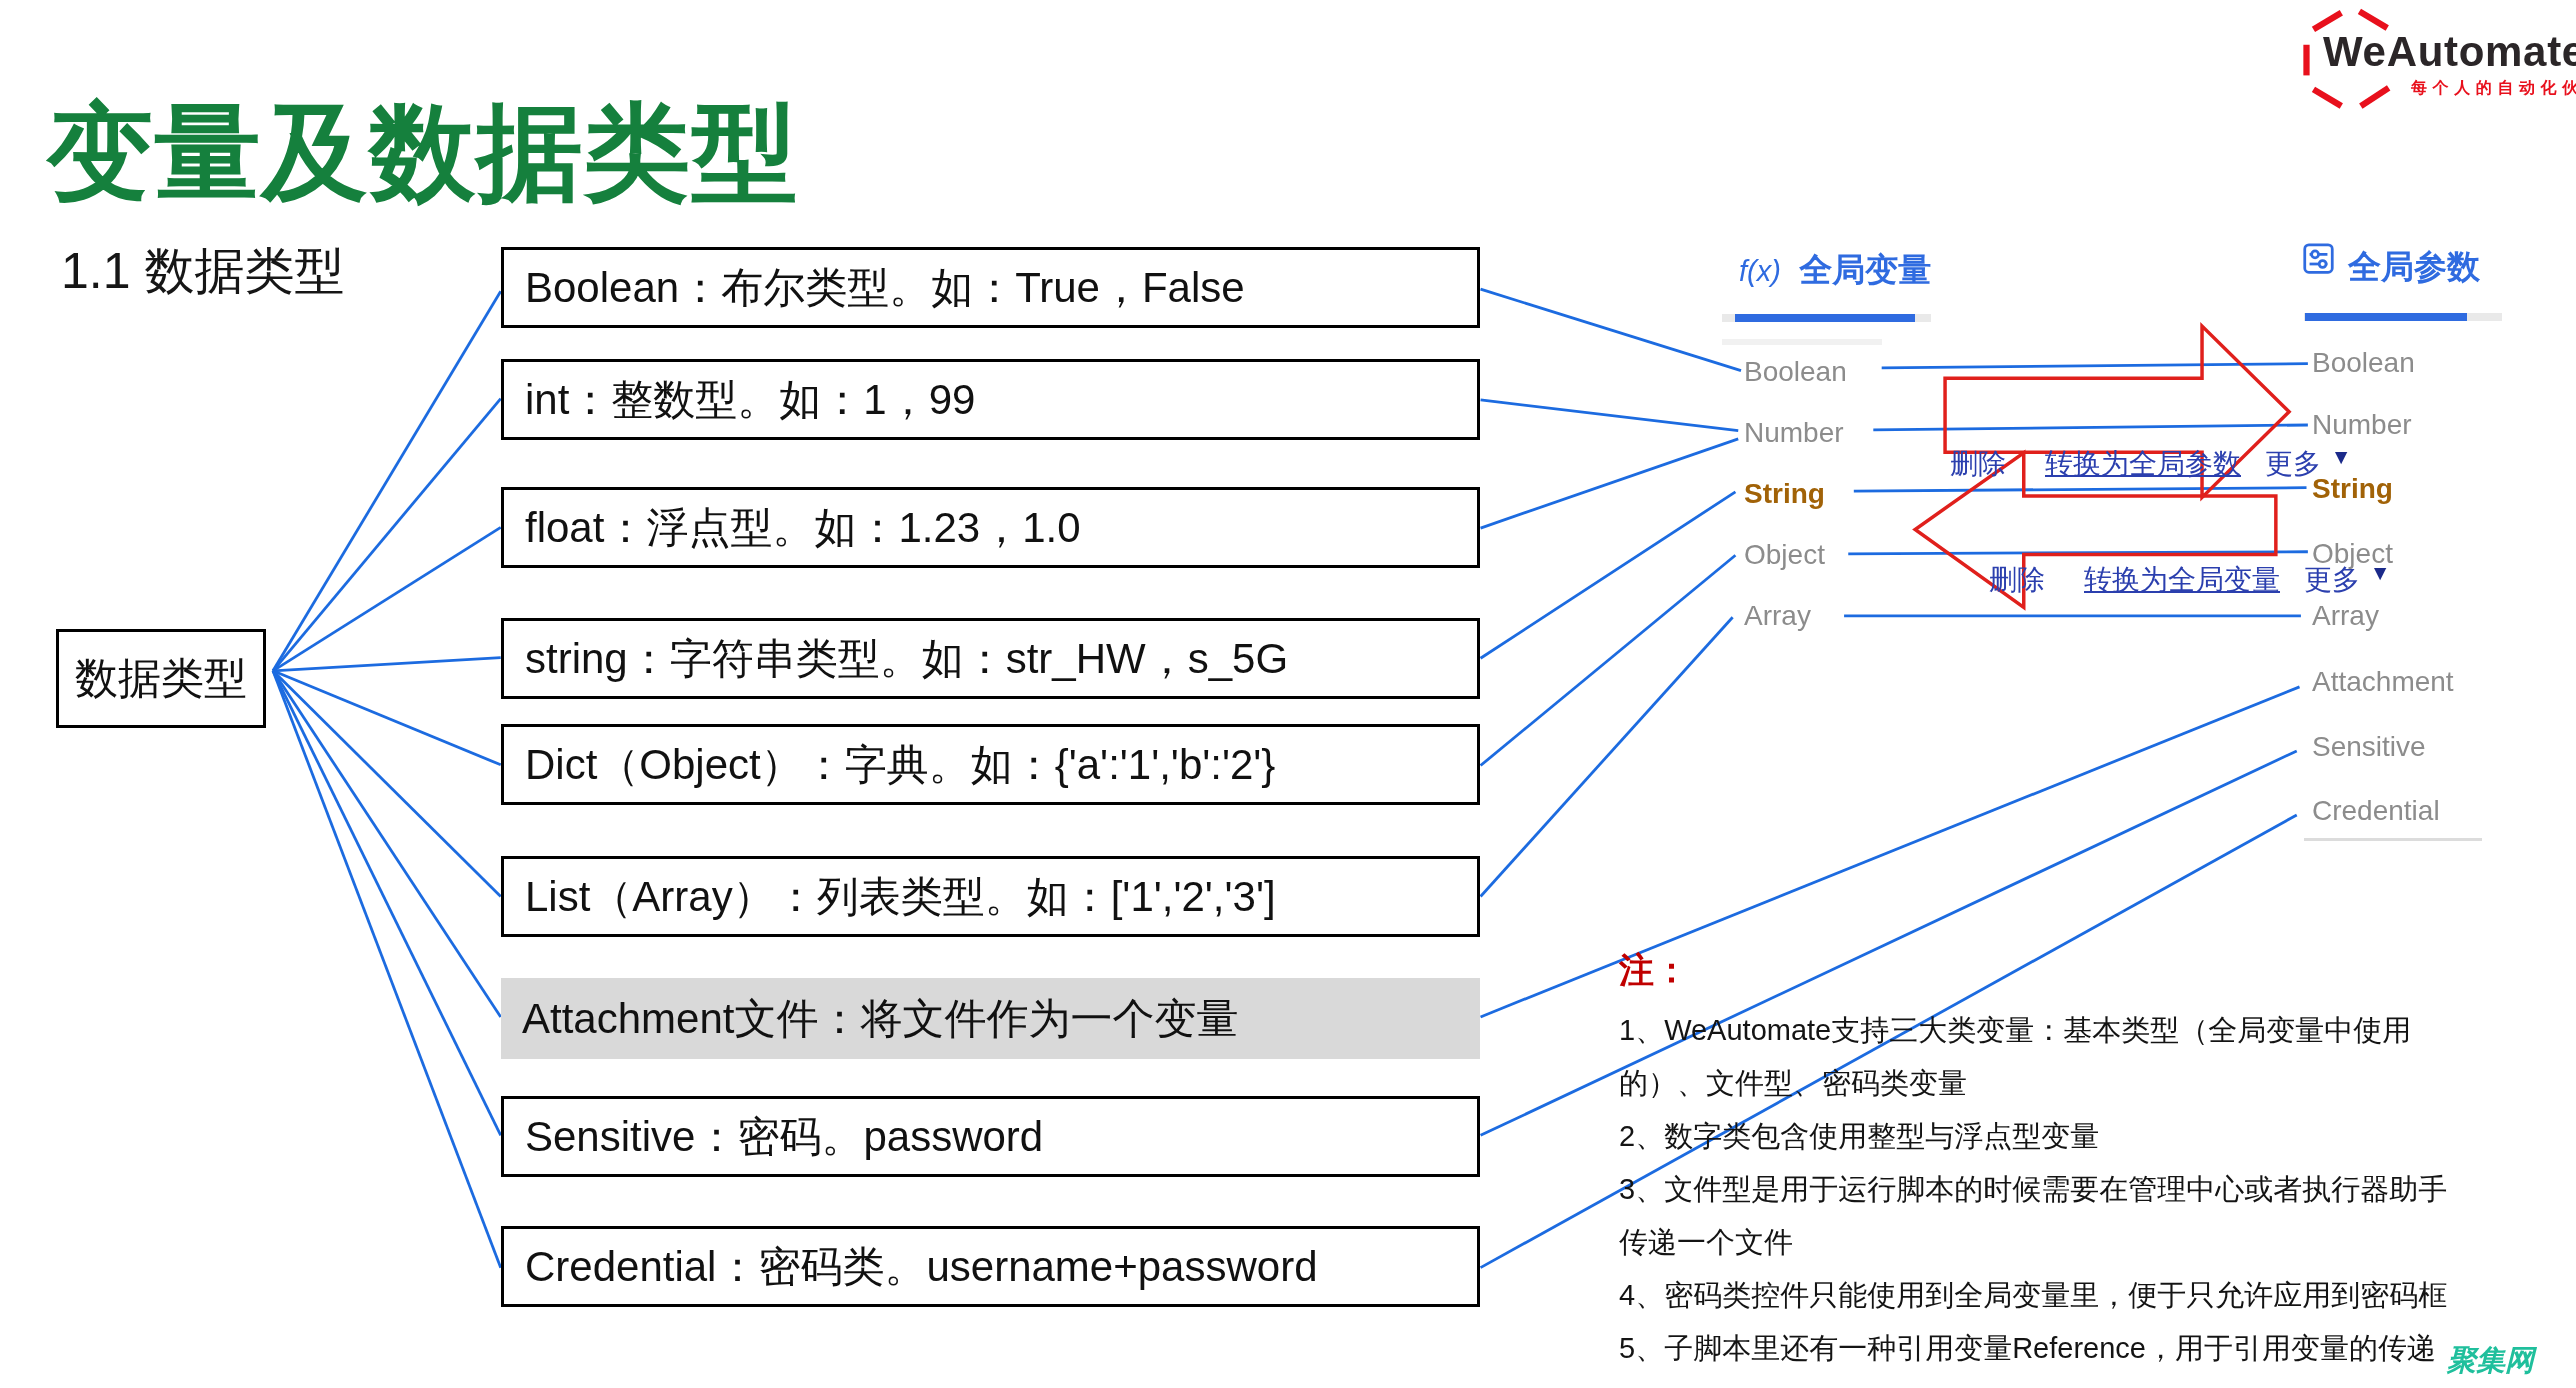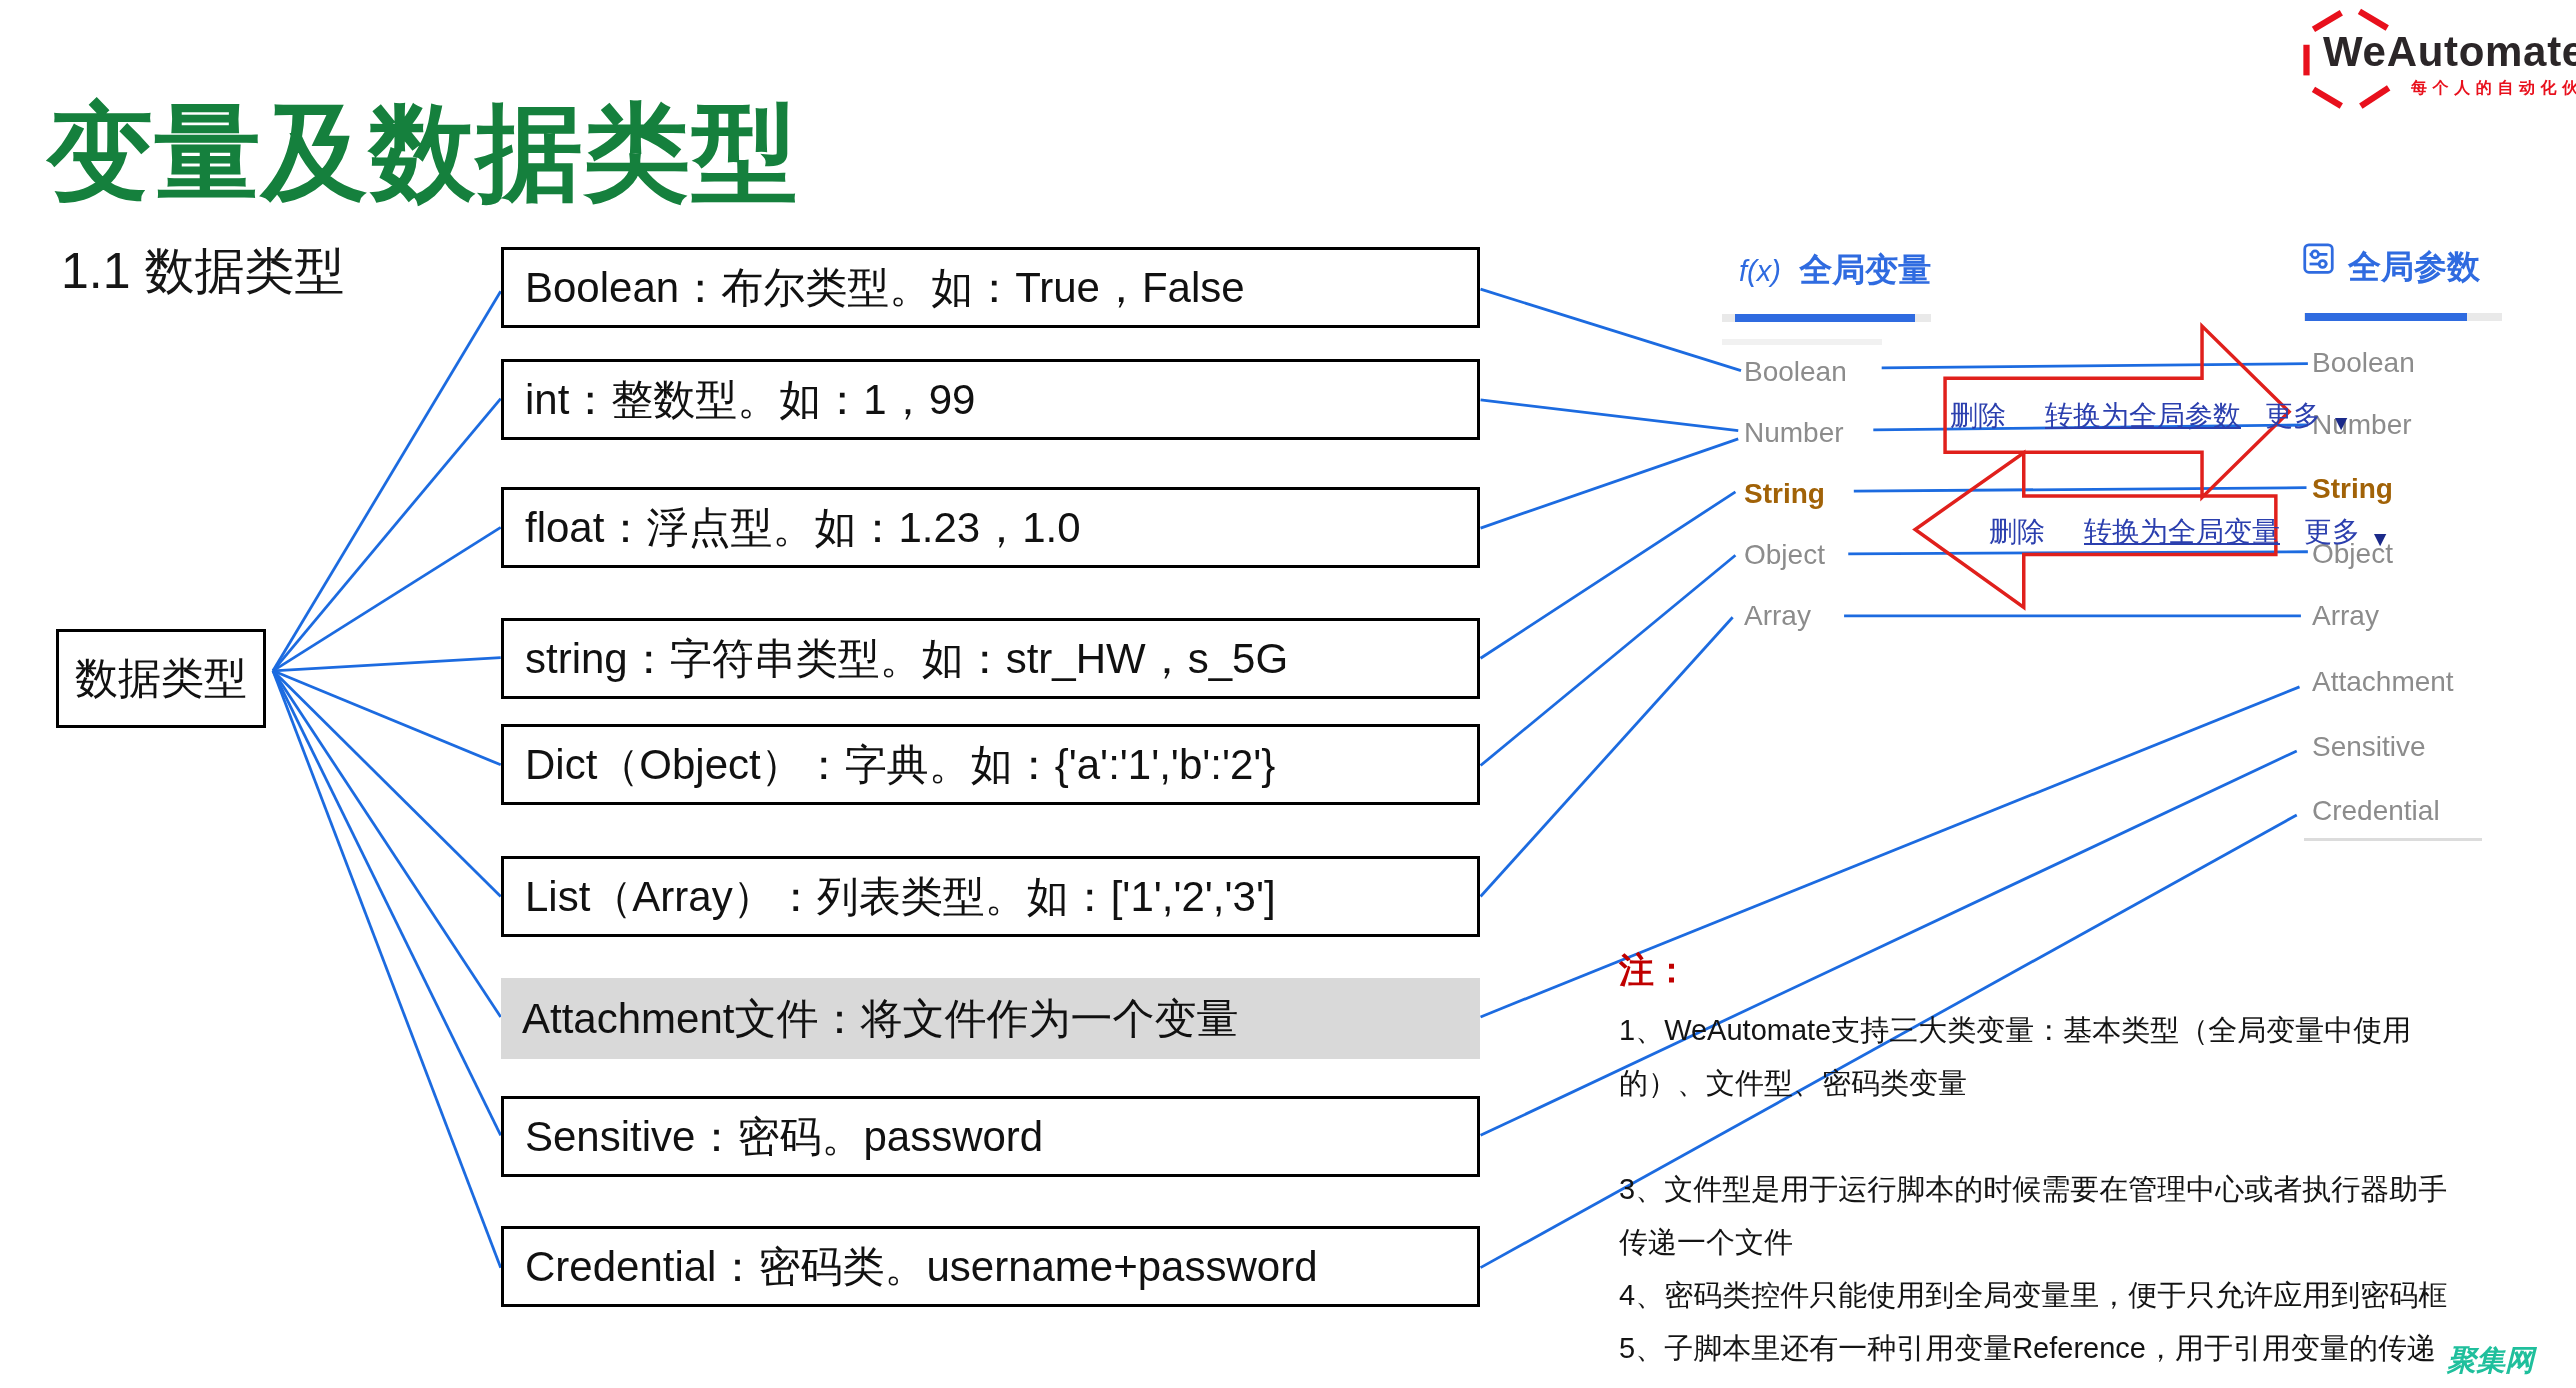--- a/index.html
+++ b/index.html
@@ -23,21 +23,21 @@
   .layer{position:absolute;left:0;top:0;width:100%;height:100%;z-index:2;}
   .tab-label{font-size:33px;font-weight:bold;color:#2f6be0;}
   .fx{font-size:29px;font-weight:normal;color:#2f6be0;font-style:italic;}
   .bar{position:absolute;height:8.4px;}
   .bar.track{background:#e9e9e9;}
   .bar.blue{background:#2f6be0;}
   .bar.faint{background:#f1f1f1;height:6.3px;}
   .llist{left:1744px;font-size:28px;color:#8c8c8c;}
   .rlist{left:2312px;font-size:28px;color:#8c8c8c;}
   .sel{color:#a16207;font-weight:bold;}
-  .menu{display:flex;align-items:flex-end;font-size:28px;color:#2b3fae;z-index:3;}
+  .menu{display:flex;align-items:flex-start;font-size:28px;color:#2b3fae;z-index:3;margin-top:48px;}
   .menu .gap1{margin-left:39px;text-decoration:underline;}
   .menu .gap2{margin-left:24px;}
   .menu .caret{margin-left:9.7px;font-size:21px;color:#1b2a8a;}
   .note-head{left:1619px;top:947px;font-size:35px;font-weight:bold;color:#c00000;}
   .note{left:1619px;font-size:29px;color:#141414;}
   .logo-name{left:2323px;top:28px;font-size:42px;font-weight:800;color:#2b2628;letter-spacing:0.7px;}
   .logo-tag{left:2411px;top:78px;font-size:16px;font-weight:600;color:#e8101c;letter-spacing:5.6px;}
   .watermark{left:2447px;top:1341px;font-size:29px;font-weight:bold;font-style:italic;color:#1fbf9c;}
   .param-icon{position:absolute;left:2302px;top:242px;}
 </style>
@@ -152,20 +152,21 @@
     <div class="abs menu" style="left:1989px;top:513px">
       <span>删除</span>
       <span class="gap1">转换为全局变量</span>
       <span class="gap2">更多</span>
       <span class="caret">▼</span>
     </div>
 
     <div class="abs note-head">注：</div>
     <div class="abs note" style="top:1011px">1、WeAutomate支持三大类变量：基本类型（全局变量中使用</div>
     <div class="abs note" style="top:1064px">的）、文件型、密码类变量</div>
+    <div class="abs note" style="top:1117px">2、数字类包含使用整型与浮点型变量</div>
     <div class="abs note" style="top:1170px">3、文件型是用于运行脚本的时候需要在管理中心或者执行器助手</div>
     <div class="abs note" style="top:1223px">传递一个文件</div>
     <div class="abs note" style="top:1276px">4、密码类控件只能使用到全局变量里，便于只允许应用到密码框</div>
     <div class="abs note" style="top:1329px">5、子脚本里还有一种引用变量Reference，用于引用变量的传递</div>
 
     <div class="abs logo-name">WeAutomate</div>
     <div class="abs logo-tag">每个人的自动化伙伴</div>
     <div class="abs watermark">聚集网</div>
   </div>
 

